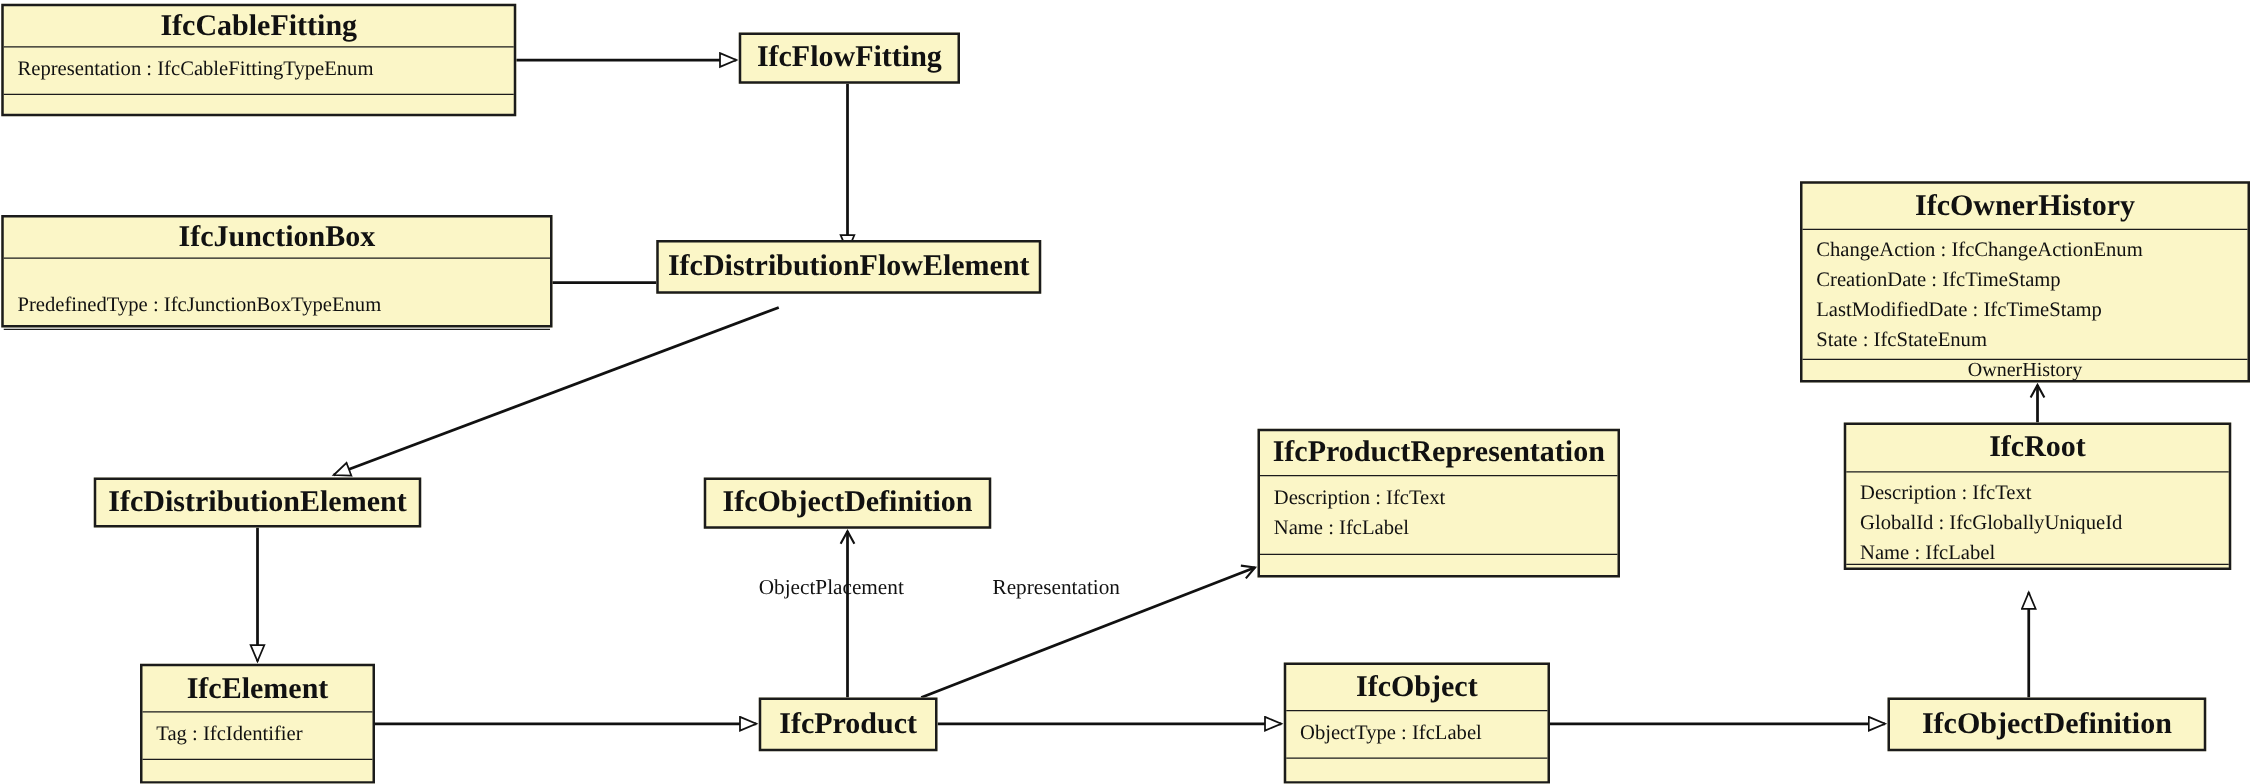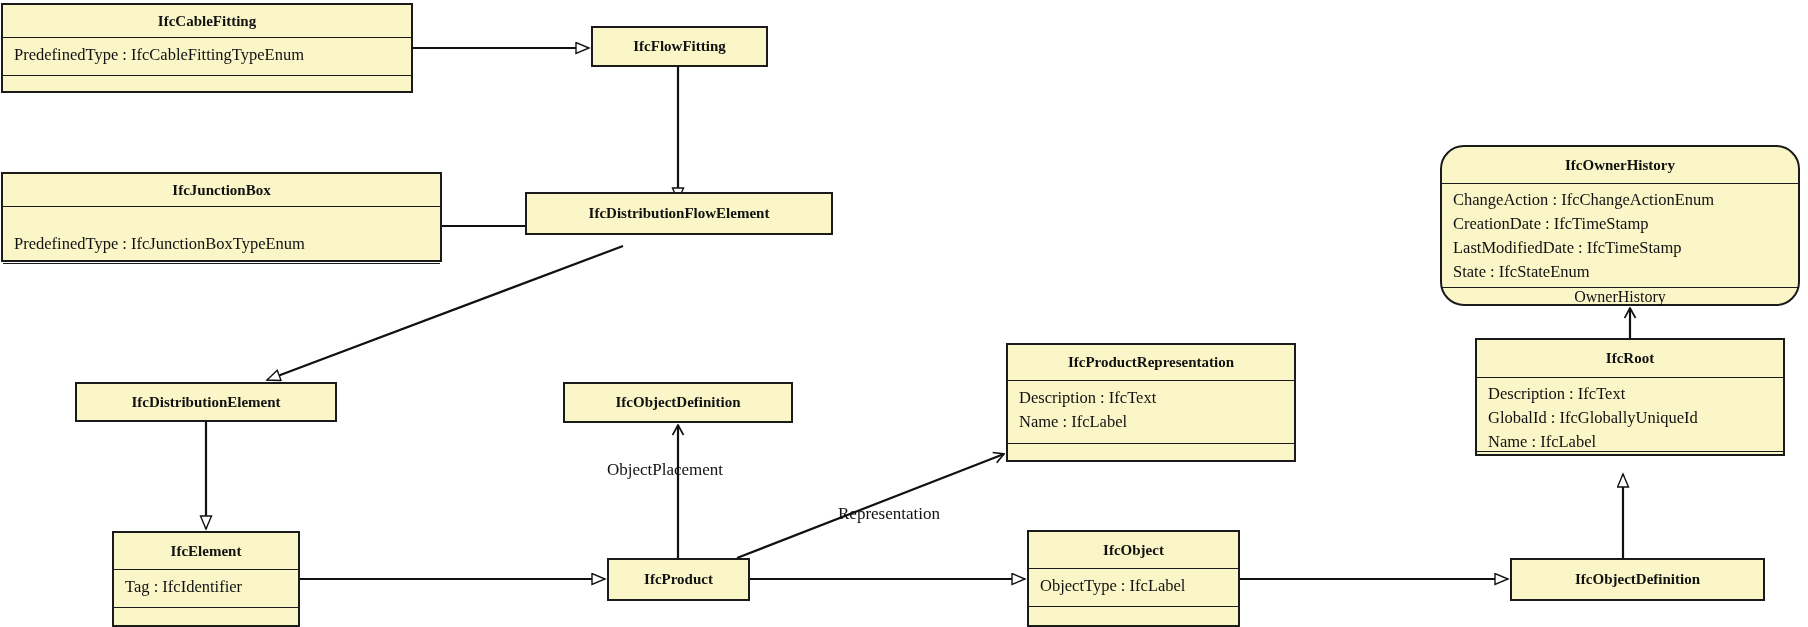--- a/index.html
+++ b/index.html
@@ -20,21 +20,21 @@
   .node {
     position: absolute;
     background: #FBF6C7;
     border: 2px solid #1b1b1b;
     box-sizing: border-box;
     display: flex;
     flex-direction: column;
   }
   .node .title {
     font-weight: bold;
-    font-size: 15px;
+    font-size: 24px;
     text-align: left;
     display: flex;
     align-items: center;
     justify-content: center;
     border-bottom: 1.5px solid #1b1b1b;
     flex: 0 0 auto;
     box-sizing: border-box;
   }
   .node.single .title {
     border-bottom: none;
@@ -93,42 +93,42 @@
       <path d="M750,579 L1025,579" marker-end="url(#tri)"></path>
       <path d="M1240,579 L1508,579" marker-end="url(#tri)"></path>
       <path d="M1623,558 L1623,474" marker-end="url(#tri)"></path>
       <path d="M1630,338 L1630,308" marker-end="url(#stick)"></path>
     </g>
   </svg>
 
   <div class="node" style="left:1px; top:3px; width:412px; height:90px;">
     <div class="title" style="height:33px">IfcCableFitting</div>
     <div class="attrs" style="height:38px">
-      <div class="attr">PredefinedType : IfcCableFittingTypeEnum</div>
+      <div class="attr">Representation : IfcCableFittingTypeEnum</div>
     </div>
     <div class="footer"></div>
   </div>
 
   <div class="node single" style="left:591px; top:26px; width:177px; height:41px;">
     <div class="title">IfcFlowFitting</div>
   </div>
 
   <div class="node" style="left:1px; top:172px; width:441px; height:90px;gap:20px;">
     <div class="title" style="height:33px">IfcJunctionBox</div>
     <div class="attrs" style="height:37px">
       <div class="attr">PredefinedType : IfcJunctionBoxTypeEnum</div>
     </div>
     <div class="footer"></div>
   </div>
 
   <div class="node single" style="left:525px; top:192px; width:308px; height:43px;">
     <div class="title">IfcDistributionFlowElement</div>
   </div>
 
-  <div class="node" style="left:1440px; top:145px; width:360px; height:161px;border-radius:24px;">
+  <div class="node" style="left:1440px; top:145px; width:360px; height:161px;">
     <div class="title" style="height:37px">IfcOwnerHistory</div>
     <div class="attrs" style="height:104px; padding-top:4px;">
       <div class="attr">ChangeAction : IfcChangeActionEnum</div>
       <div class="attr">CreationDate : IfcTimeStamp</div>
       <div class="attr">LastModifiedDate : IfcTimeStamp</div>
       <div class="attr">State : IfcStateEnum</div>
     </div>
     <div class="footer">OwnerHistory</div>
   </div>
 
@@ -177,15 +177,15 @@
       <div class="attr">ObjectType : IfcLabel</div>
     </div>
     <div class="footer"></div>
   </div>
 
   <div class="node single" style="left:1510px; top:558px; width:255px; height:43px;">
     <div class="title">IfcObjectDefinition</div>
   </div>
 
   <div class="edge-label" style="left:665px; top:470px;">ObjectPlacement</div>
-  <div class="edge-label" style="left:889px; top:470px;margin-top:44px;">Representation</div>
+  <div class="edge-label" style="left:845px; top:470px;">Representation</div>
 
 </div>
 
 </body></html>

